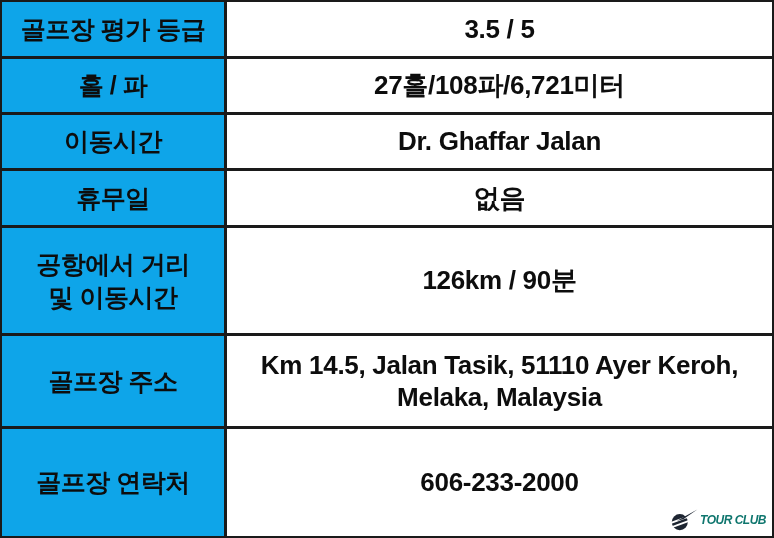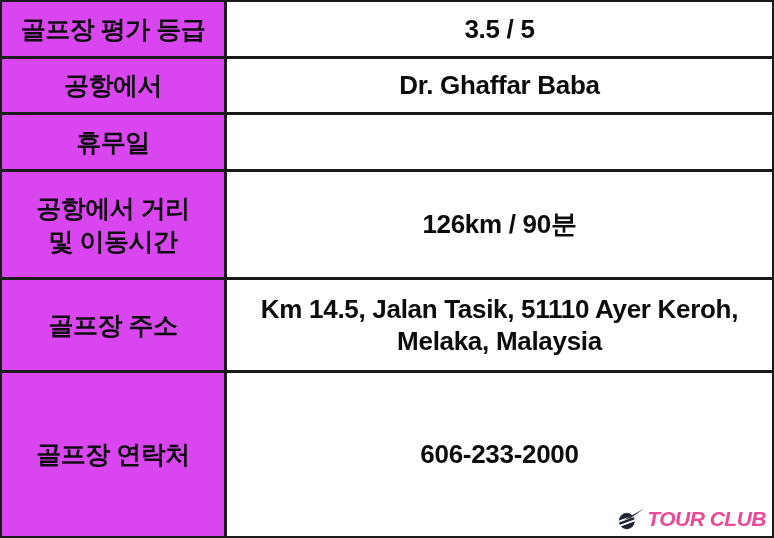--- a/index.html
+++ b/index.html
@@ -33,21 +33,21 @@
   .row:last-child { border-bottom: none; flex: 1 1 auto; border-radius: 15px; }
   .row.h-std   { height: 57px; }
   .row.h-std2  { height: 56px; }
   .row.h-tall1 { height: 108px; }
   .row.h-tall2 { height: 93px; }
   .label-cell {
     width: 225px;
     flex: 0 0 225px;
     box-sizing: border-box;
     border-right: 3px solid #1a1a1a;
-    background: #d946ef;
+    background: #0ea5e9;
     display: flex;
     align-items: center;
     justify-content: center;
     text-align: center;
     font-weight: bold;
     font-size: 25px;
     letter-spacing: -0.5px;
     color: #0d0d0d;
     white-space: pre-line;
     line-height: 1.3;
@@ -70,47 +70,52 @@
   }
   .logo {
     position: absolute;
     right: 6px;
     bottom: 4px;
     display: flex;
     align-items: center;
     gap: 2px;
   }
   .logo-text {
-    font-size: 21px;
+    font-size: 12px;
     font-weight: bold;
     font-style: italic;
     letter-spacing: -0.5px;
-    color: #ec4899;
+    color: #0f766e;
   }
 </style>
 </head>
 <body>
 
 <div class="page">
   <div class="info-table">
 
     <div class="row h-std">
       <div class="label-cell">골프장 평가 등급</div>
       <div class="value-cell">3.5 / 5</div>
     </div>
 
+    <div class="row h-std2">
+      <div class="label-cell">홀 / 파</div>
+      <div class="value-cell">27홀/108파/6,721미터</div>
+    </div>
 
 
     <div class="row h-std2">
-      <div class="label-cell">공항에서</div>
-      <div class="value-cell">Dr. Ghaffar Baba</div>
+      <div class="label-cell">이동시간</div>
+      <div class="value-cell">Dr. Ghaffar Jalan</div>
     </div>
 
     <div class="row h-std">
       <div class="label-cell">휴무일</div>
+      <div class="value-cell">없음</div>
     </div>
 
     <div class="row h-tall1">
       <div class="label-cell">공항에서 거리
 및 이동시간</div>
       <div class="value-cell">126km / 90분</div>
     </div>
 
     <div class="row h-tall2">
       <div class="label-cell">골프장 주소</div>

